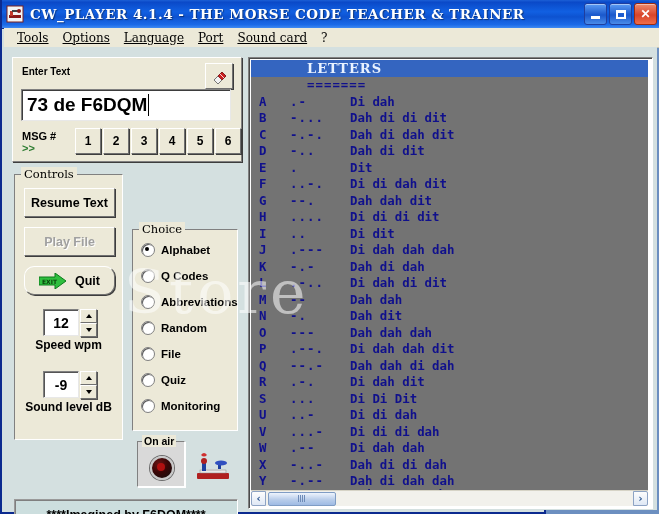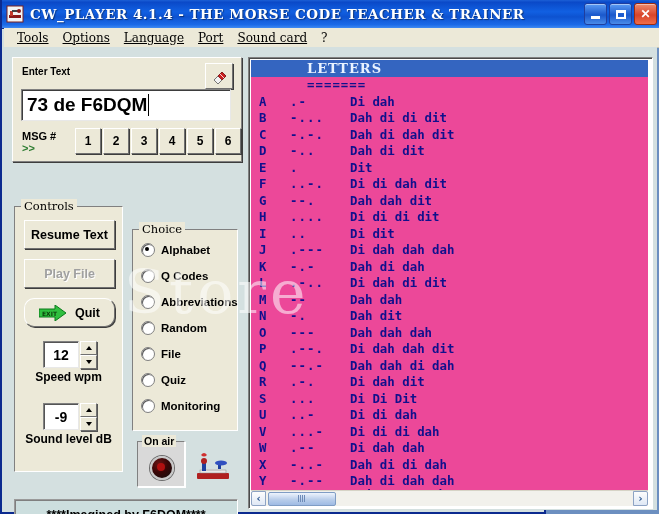--- a/index.html
+++ b/index.html
@@ -97,21 +97,21 @@
   .msgbtn{
     width:24px;height:24px;margin-left:2px;background:#ece9d8;
     border:1px solid #ffffff;border-right-color:#707070;border-bottom-color:#707070;
     box-shadow:1px 1px 0 #3d3d3d;
     display:flex;align-items:center;justify-content:center;
     font-family:"Liberation Sans",sans-serif;font-weight:bold;font-size:12px;color:#000;
   }
   #msg-btns{margin-left:8px;display:flex;}
 
   
-  #controls-group{left:10px;top:127px;width:107px;height:264px;margin-top:32px;}
+  #controls-group{left:10px;top:127px;width:107px;height:264px;}
   .ctl-btn{
     position:absolute;left:9px;width:89px;height:27px;background:#ece9d8;
     border:1px solid #ffffff;border-right-color:#707070;border-bottom-color:#707070;
     box-shadow:1px 1px 0 #3d3d3d;
     display:flex;align-items:center;justify-content:center;
     font-family:"Liberation Sans",sans-serif;font-weight:bold;font-size:12.5px;color:#000;
   }
   .ctl-btn.disabled{color:#a0a0a0;text-shadow:1px 1px 0 #ffffff;}
   #btn-resume{top:13px;}
   #btn-playfile{top:52px;}
@@ -187,21 +187,21 @@
   }
   #signature .txt{font-family:"Liberation Sans",sans-serif;font-weight:bold;font-size:12.5px;color:#000;}
 
   
   #list-panel{
     position:absolute;left:244px;top:10px;width:403px;height:450px;background:#ffffff;
     border:1px solid #808080;border-right-color:#ffffff;border-bottom-color:#ffffff;
     box-shadow:inset 1px 1px 0 #4a4a4a;
   }
   #list-inner{
-    position:absolute;left:2px;top:2px;width:397px;height:431px;background:#ec4899;overflow:hidden;
+    position:absolute;left:2px;top:2px;width:397px;height:431px;background:#737373;overflow:hidden;
   }
   #list-header{
     height:17px;background:#3465c0;display:flex;align-items:center;
   }
   #list-header .ht{
     color:#e9f2ff;font-family:"DejaVu Serif",serif;font-weight:bold;font-size:13px;
     letter-spacing:1px;margin-left:56px;
   }
   .code-line{
     font-family:"DejaVu Sans Mono",monospace;font-weight:bold;font-size:12.4px;color:#10108c;

